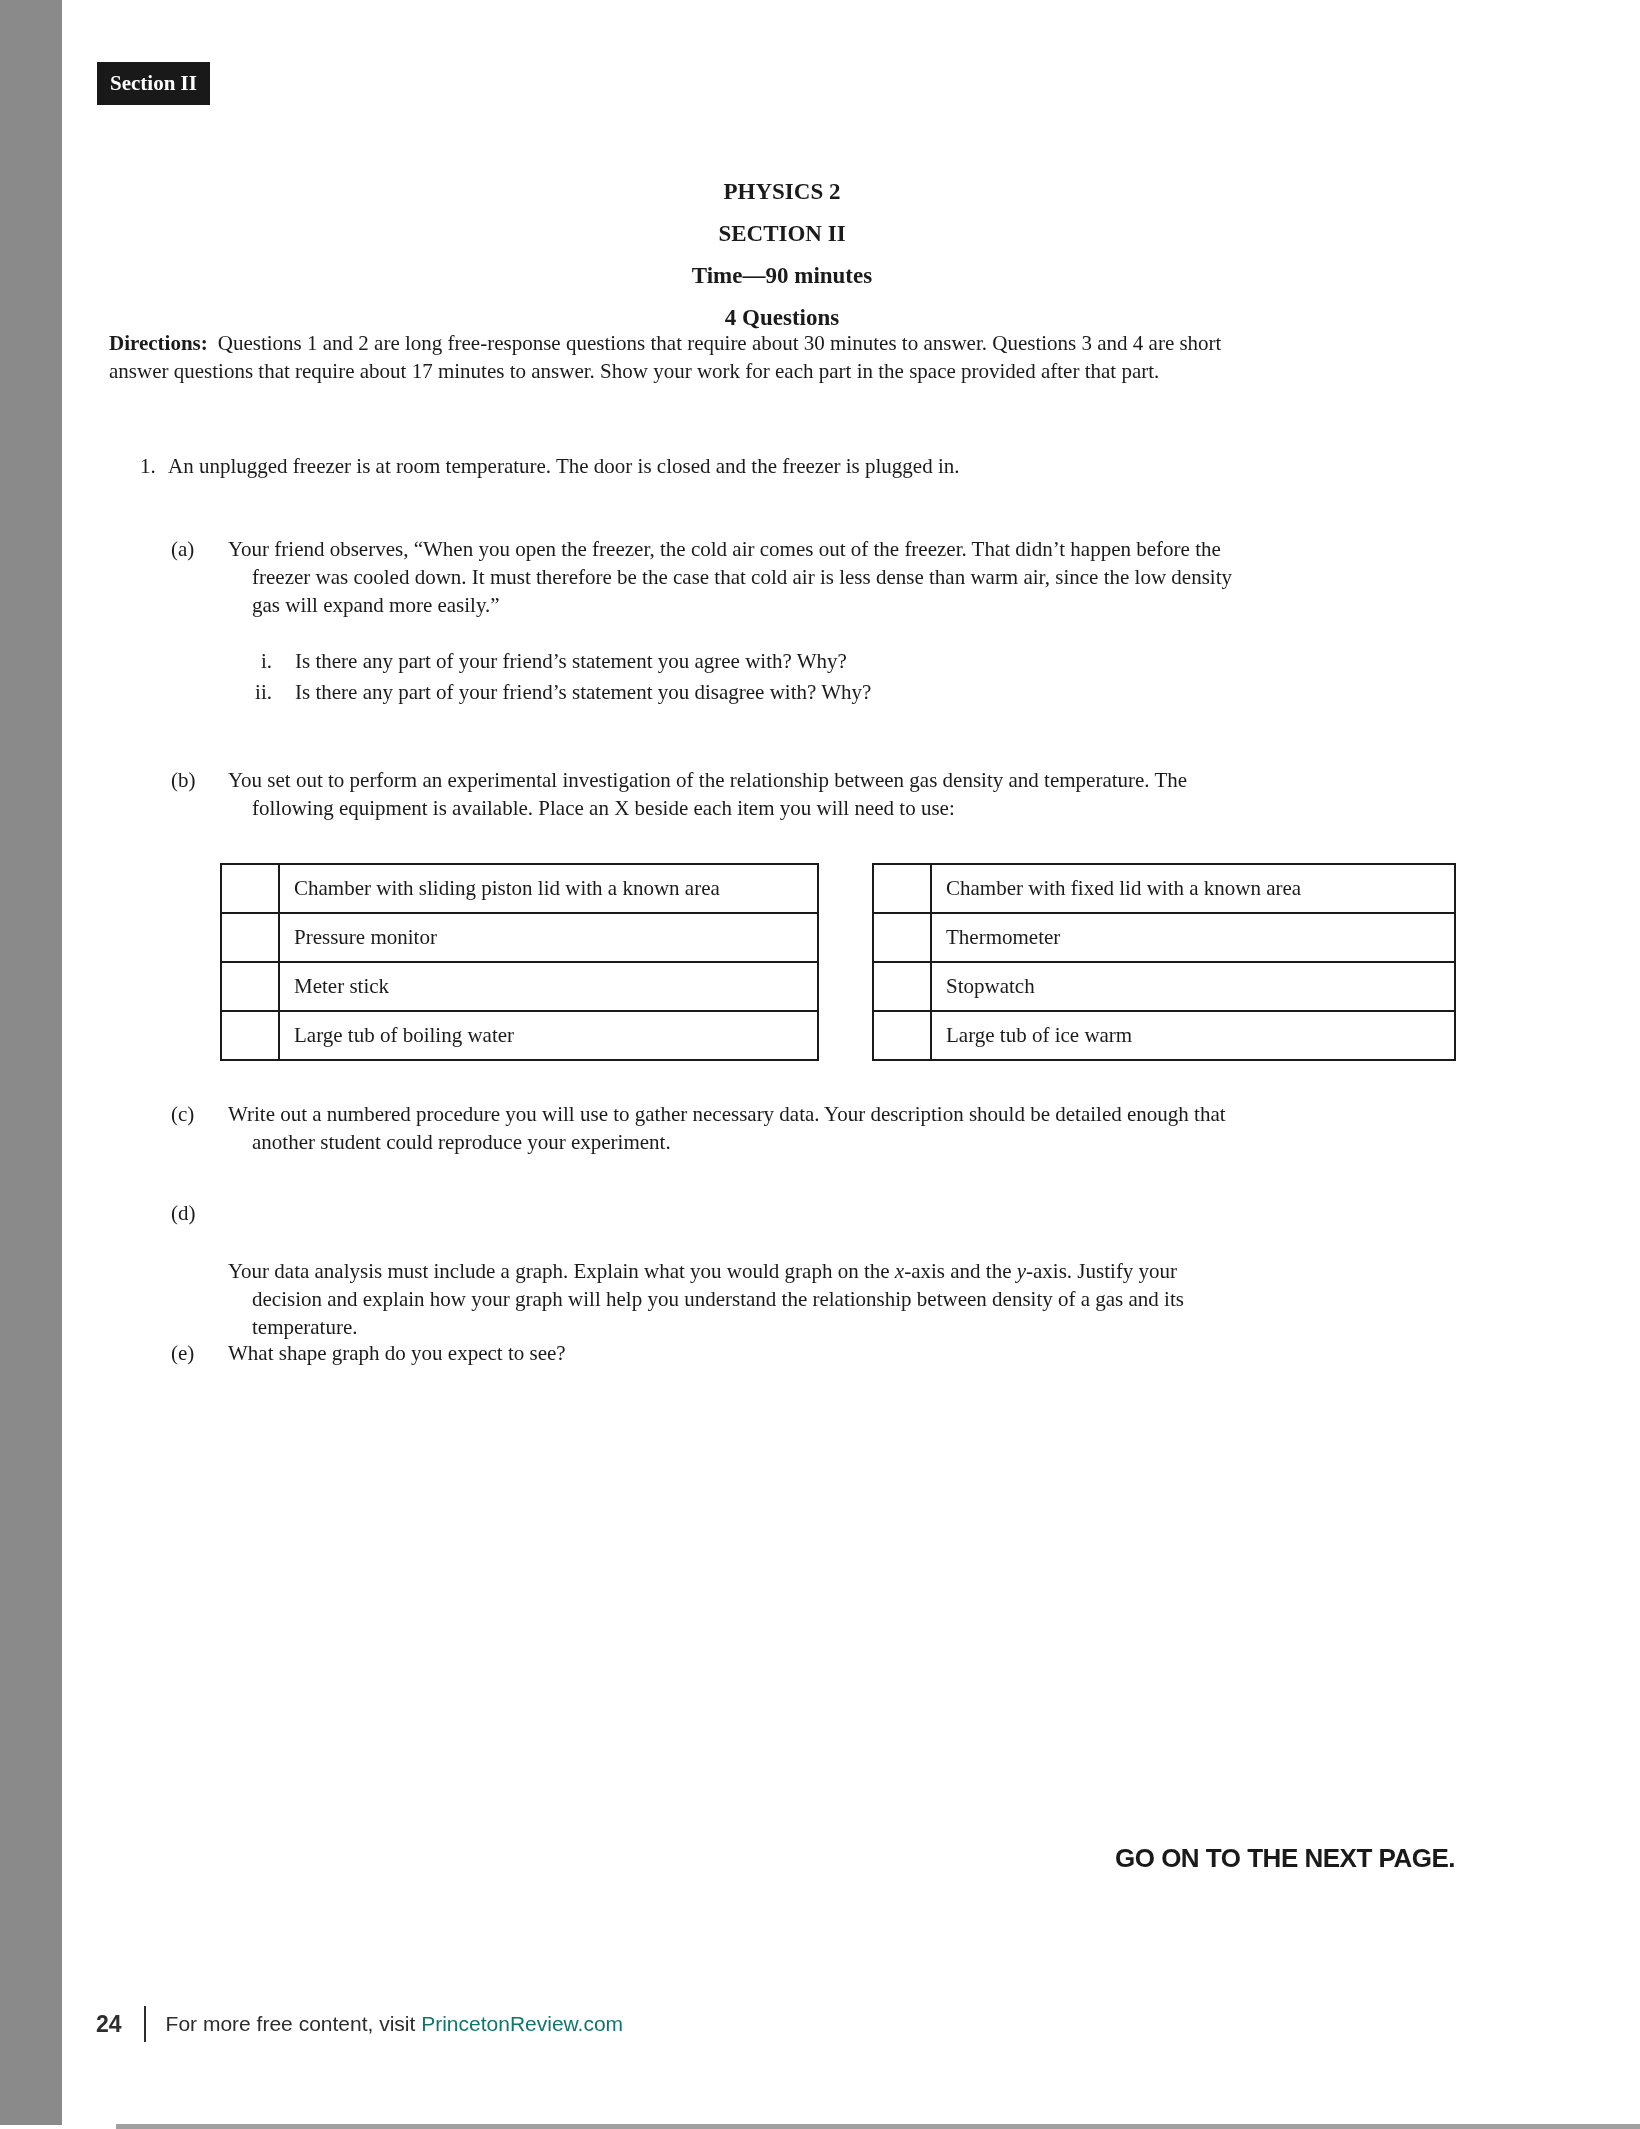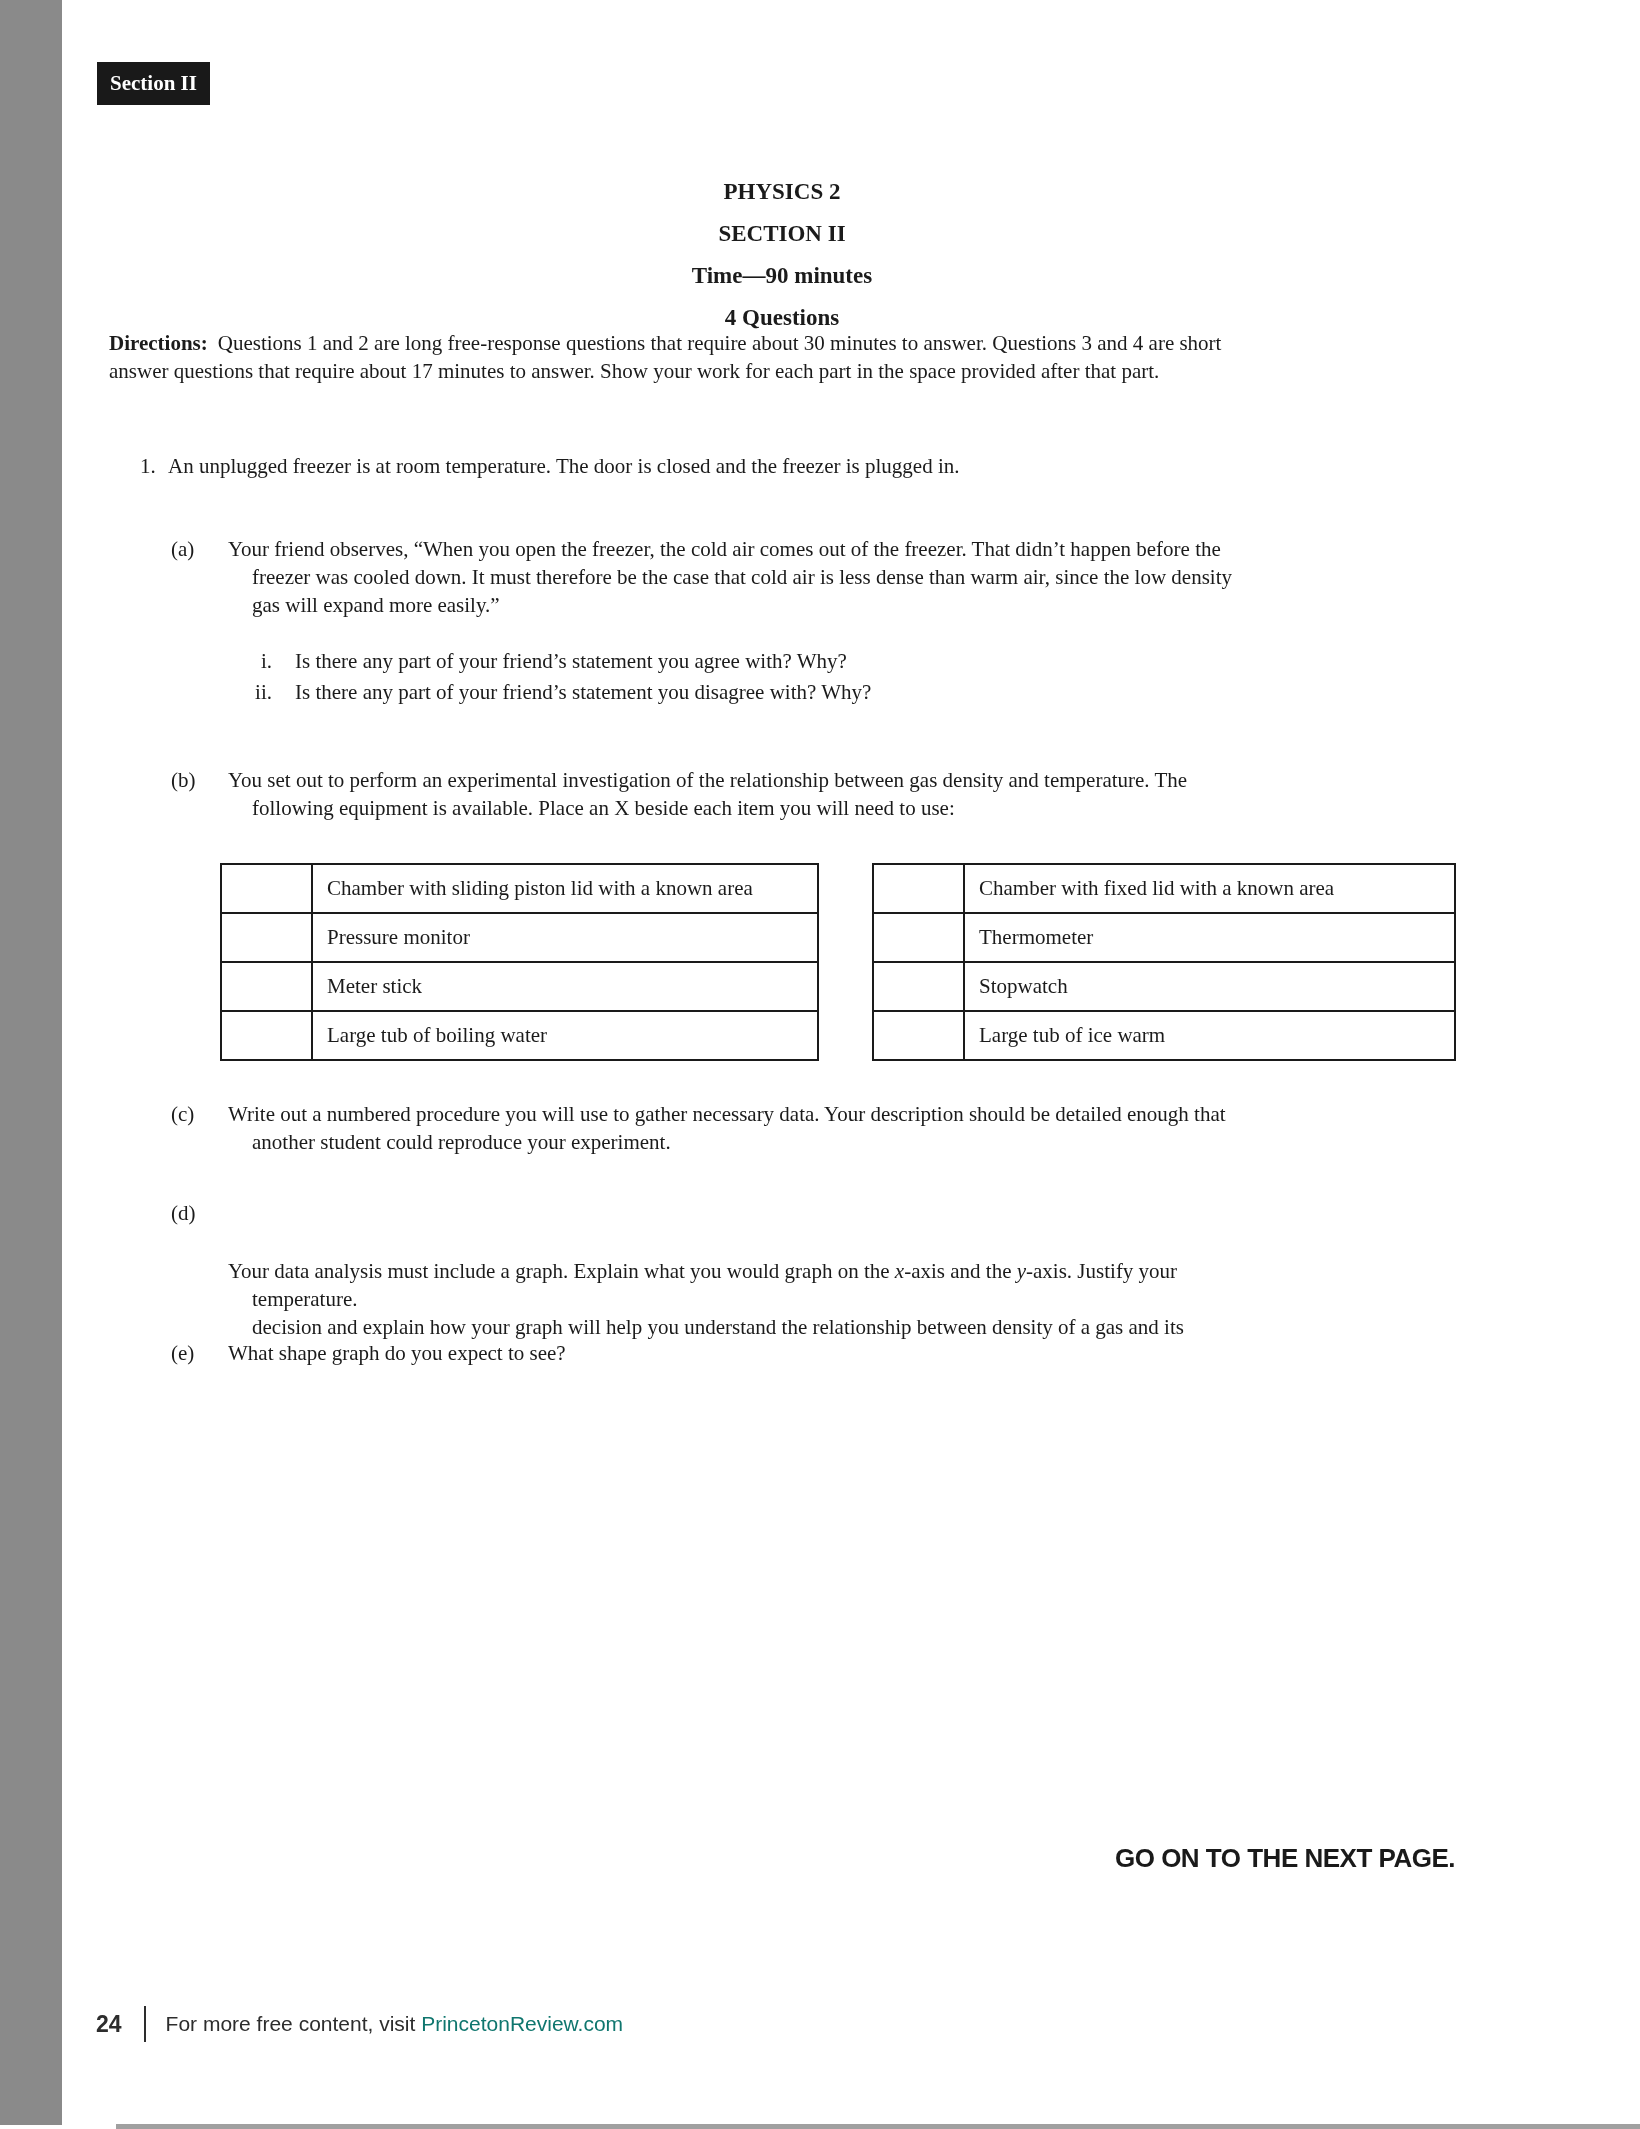--- a/index.html
+++ b/index.html
@@ -29,21 +29,21 @@
   .stem { left:168px; top:452px; }
   .plabel { font-size:21px; line-height:28px; left:171px; }
   .ptext { left:252px; }
   .firstline { margin-left:-24px; }
   .sublabel { left:232px; width:40px; text-align:right; }
   .subtext { left:295px; }
   
   .equip-table { border:2px solid #1a1a1a; }
   .equip-left  { left:220px; top:863px; width:595px; }
   .equip-right { left:872px; top:863px; width:580px; }
-  .equip-row { display:flex; height:47px; border-bottom:2px solid #1a1a1a;padding-left:33px; }
+  .equip-row { display:flex; height:47px; border-bottom:2px solid #1a1a1a; }
   .equip-row:last-child { border-bottom:none; }
   .equip-check { width:56px; border-right:2px solid #1a1a1a; }
   .equip-label { flex:1; display:flex; align-items:center; padding-left:14px; font-size:21px; white-space:nowrap; }
   
   .go-on {
     top:1843px; left:109px; width:1346px; text-align:right;
     font-family:"Liberation Sans","DejaVu Sans",sans-serif;
     font-weight:bold; font-size:26px; letter-spacing:-0.5px; color:#1a1a1a;
   }
   .footer { top:2004px; left:96px; height:40px; display:flex; align-items:center;
@@ -135,22 +135,22 @@
 
 <div class="abs plabel" style="top:1100px;">(c)</div>
 <div class="abs ptext" style="top:1100px;">
   <div class="bodyline firstline">Write out a numbered procedure you will use to gather necessary data. Your description should be detailed enough that</div>
   <div class="bodyline">another student could reproduce your experiment.</div>
 </div>
 
 <div class="abs plabel" style="top:1199px;">(d)</div>
 <div class="abs ptext" style="top:1229px;margin-top:28px;">
   <div class="bodyline firstline"><span>Your data analysis must include a graph. Explain what you would graph on the </span><i class="var">x</i><span>-axis and the </span><i class="var">y</i><span>-axis. Justify your</span></div>
+  <div class="bodyline">decision and explain how your graph will help you understand the relationship between density of a gas and its</div>
   <div class="bodyline">temperature.</div>
-  <div class="bodyline">decision and explain how your graph will help you understand the relationship between density of a gas and its</div>
 </div>
 
 <div class="abs plabel" style="top:1339px;">(e)</div>
 <div class="abs ptext" style="top:1339px;">
   <div class="bodyline firstline">What shape graph do you expect to see?</div>
 </div>
 
 <div class="abs go-on">GO ON TO THE NEXT PAGE.</div>
 
 <div class="abs footer">

